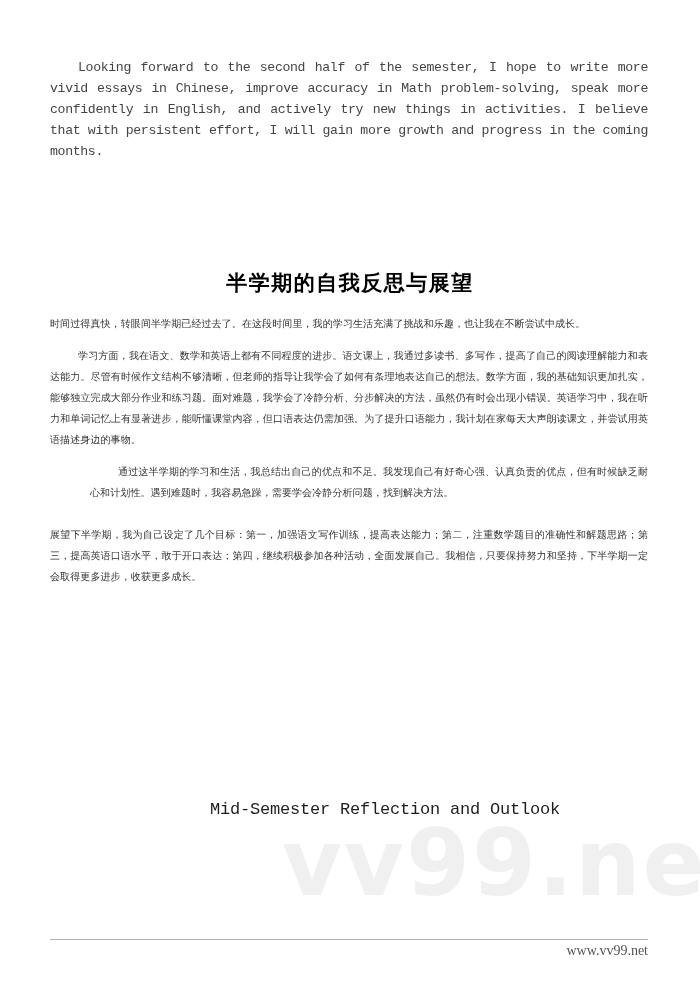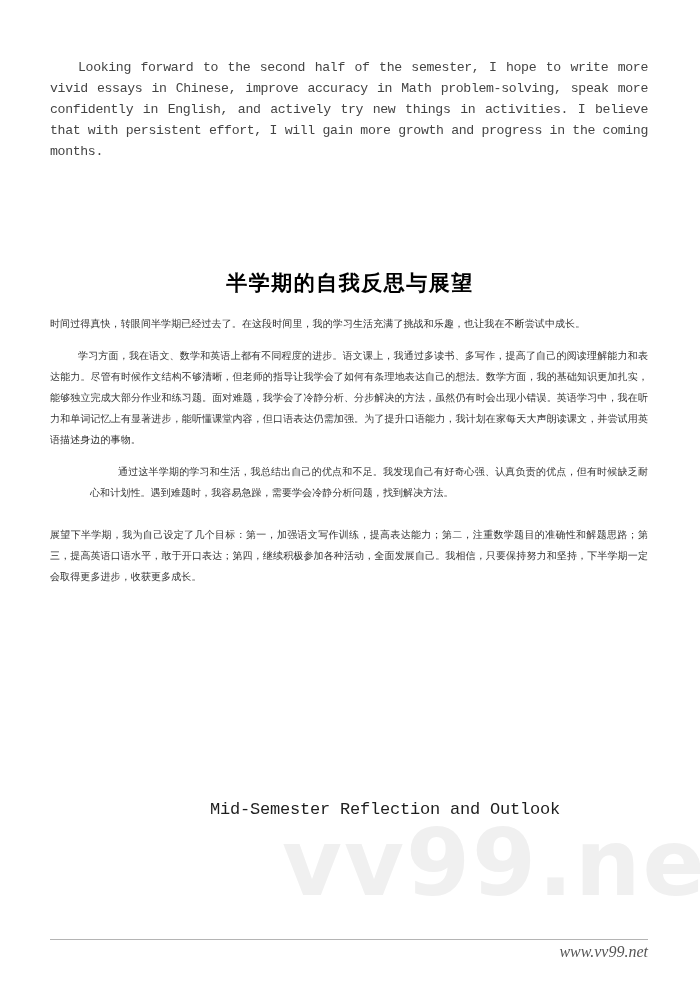--- a/index.html
+++ b/index.html
@@ -94,22 +94,21 @@
       width: 598px;
       height: 0;
       border-top: 1.5px solid #b4b4b4;
       z-index: 1;
     }
     .footer-link {
       position: absolute;
       right: 52px;
       top: 943px;
       font-family: "Liberation Serif", "DejaVu Serif", serif;
-      font-style: italic;
-      font-size: 16px;
+      font-size: 14px;
       color: #555555;
       text-decoration: none;
       z-index: 1;
     }
   </style>
 </head>
 <body>
 
 <div class="page">
 

